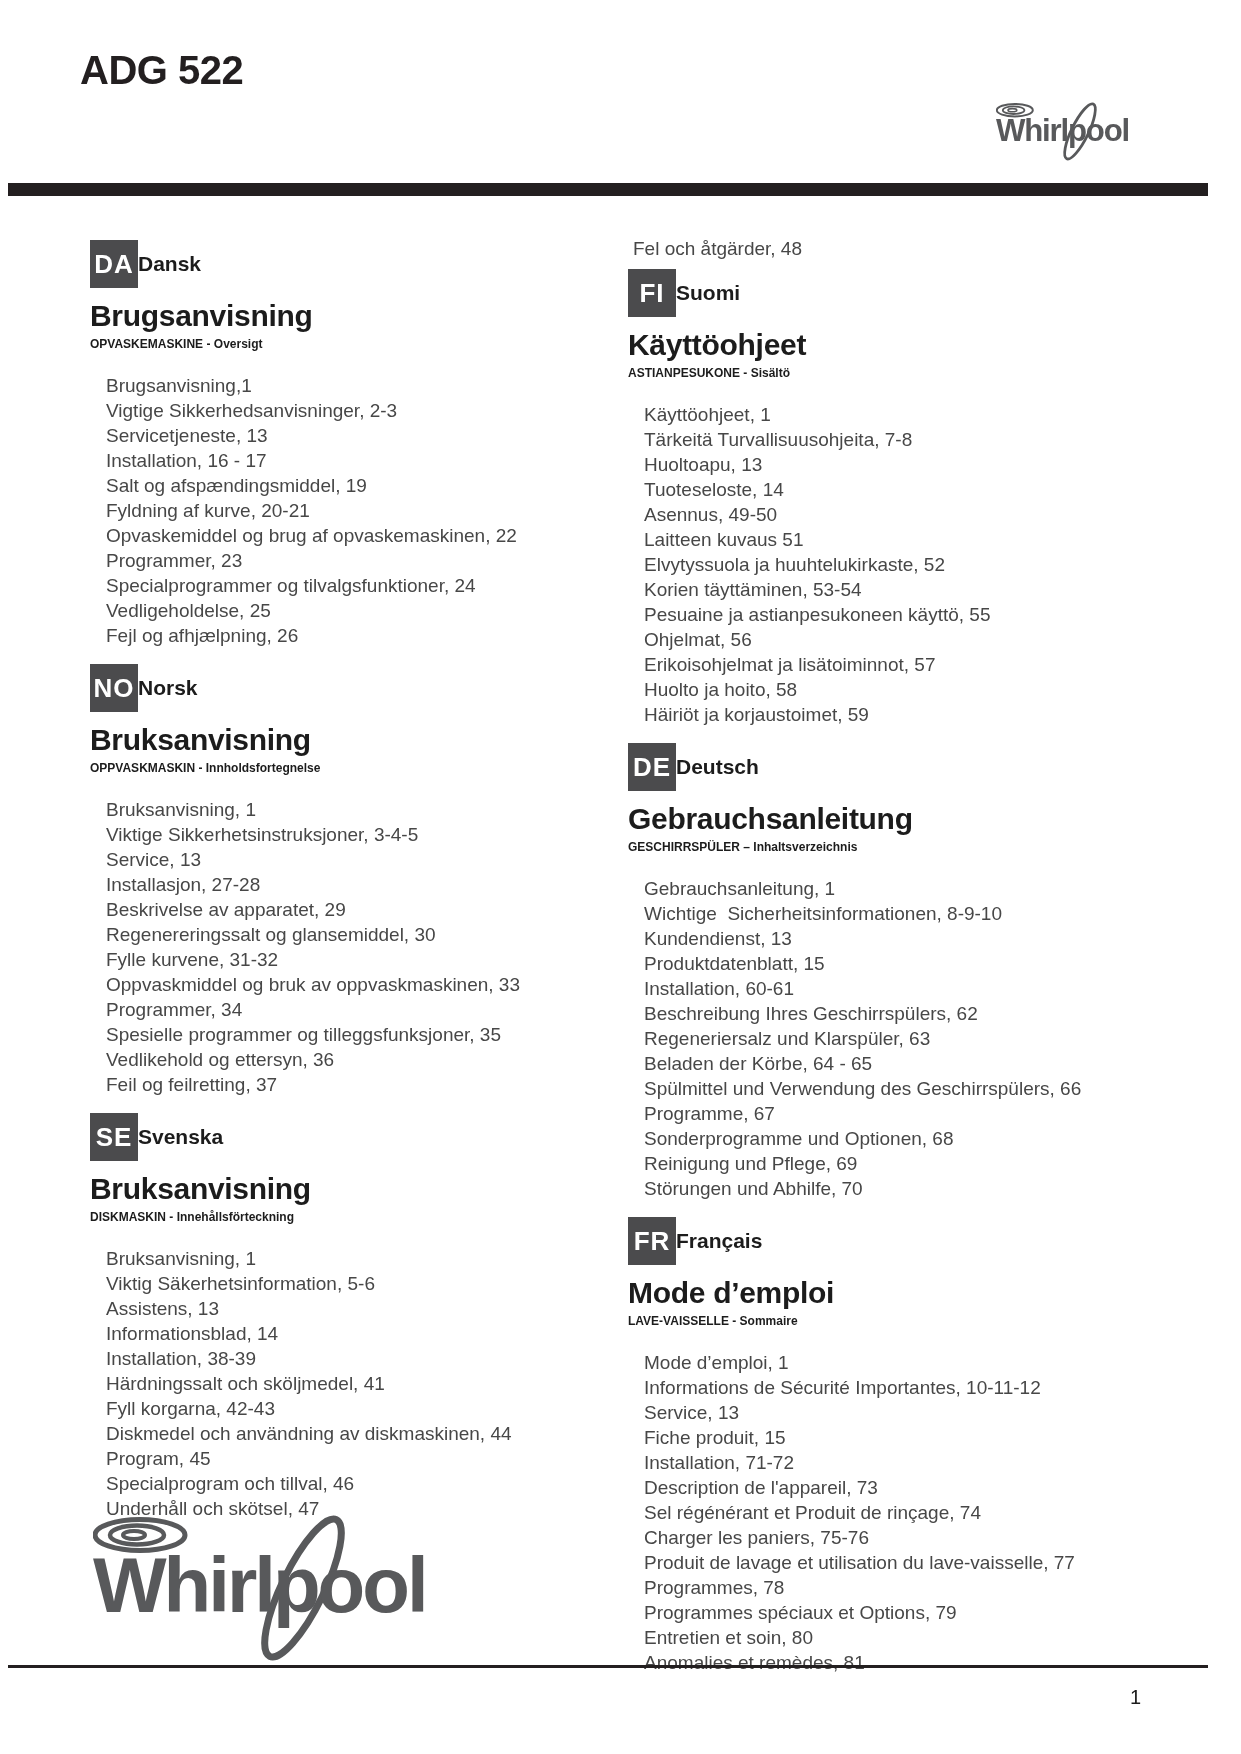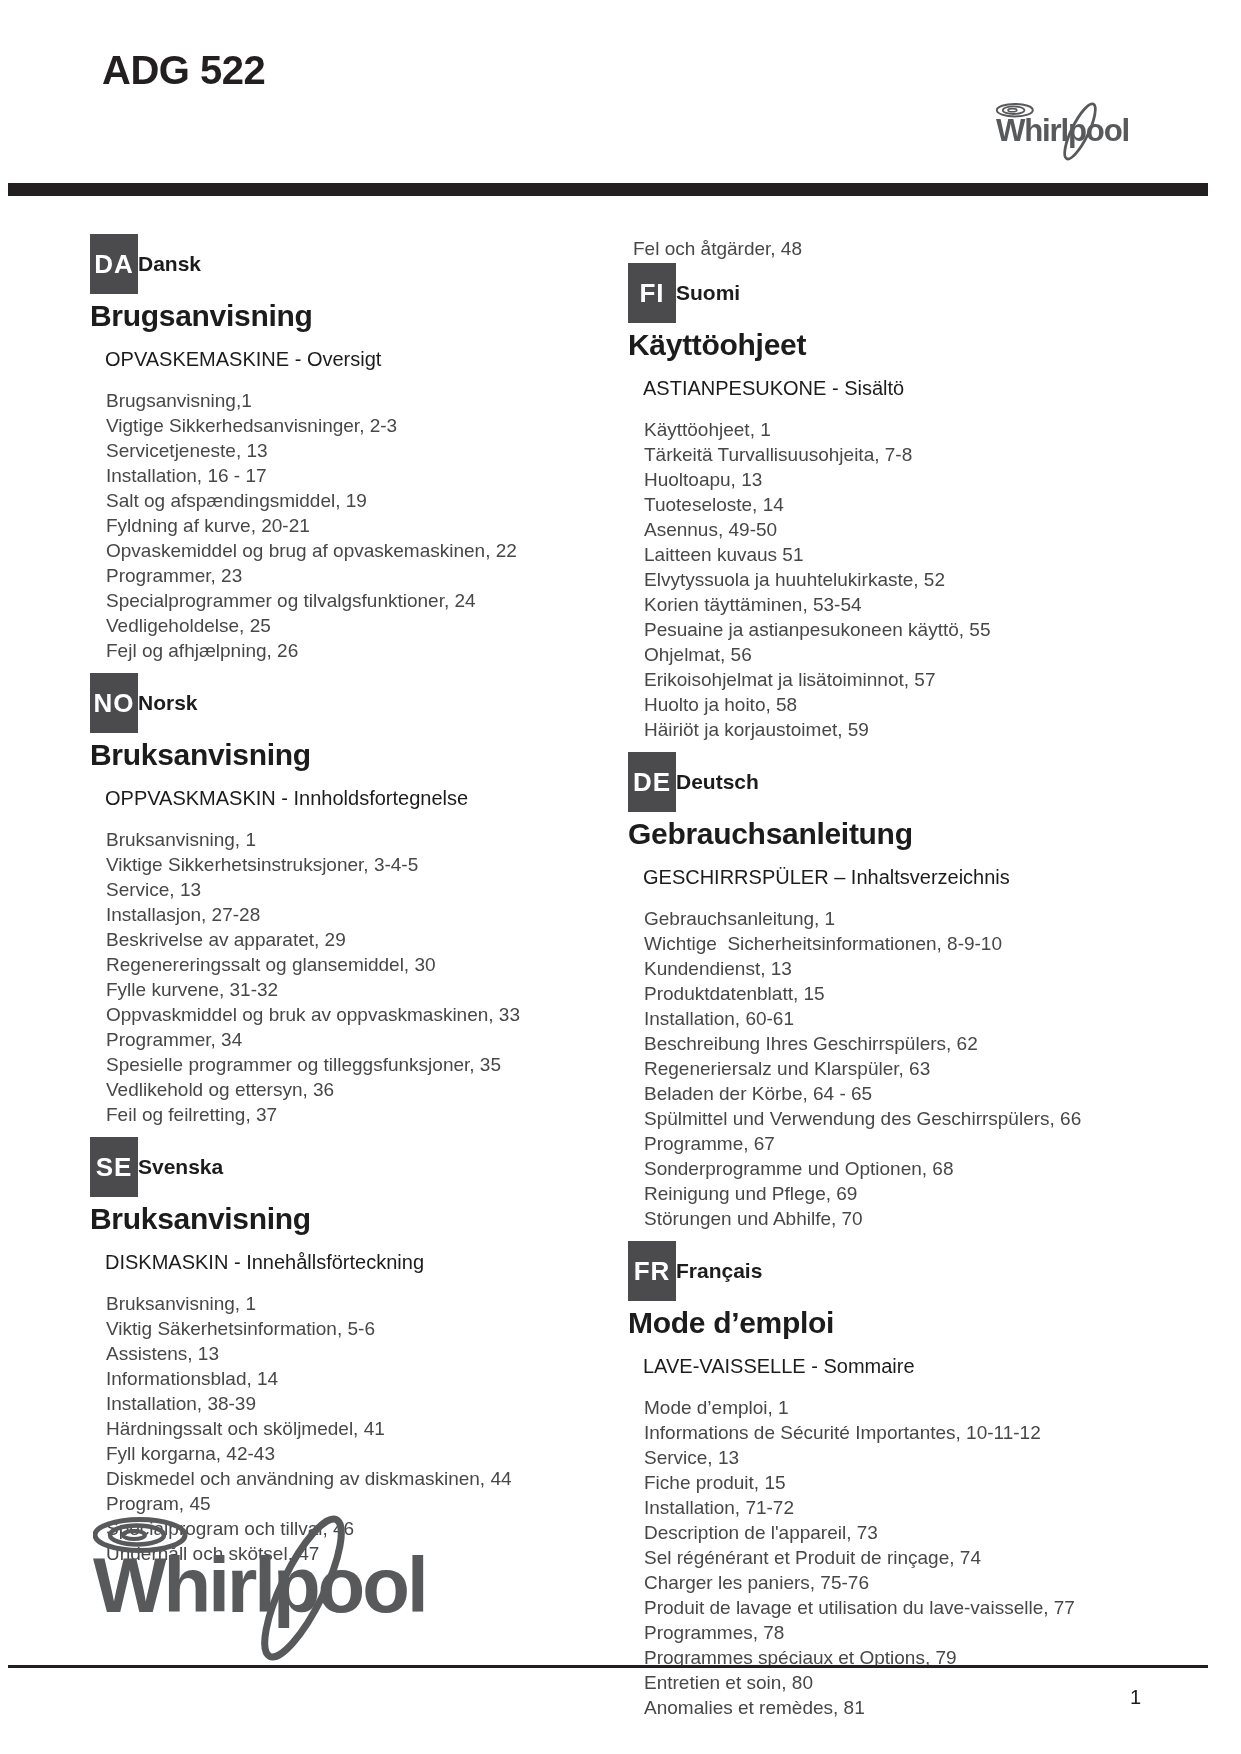--- a/index.html
+++ b/index.html
@@ -6,21 +6,21 @@
   .page {
     position:relative;
     width:1241px; height:1754px;
     margin:0 auto;
     background:#ffffff;
     font-family:"Liberation Sans","DejaVu Sans",sans-serif;
     color:var(--body-text,#474747);
     overflow:hidden;
   }
   .model-title {
-    position:absolute; left:102px; top:48px;
+    position:absolute; left:80px; top:48px;
     font-size:40px; font-weight:bold; letter-spacing:-0.5px;
     color:var(--bar,#231f20);
   }
   .top-bar {
     position:absolute; left:8px; top:183px; width:1200px; height:13px;
     background:var(--bar,#231f20);
   }
   .footer-rule {
     position:absolute; left:8px; top:1665px; width:1200px; height:3px;
     background:var(--bar,#231f20);
@@ -34,31 +34,31 @@
   #col-left  { left:90px;  width:480px; }
   #col-right { left:628px; width:590px; }
   .lead-item {
     font-size:19px; line-height:25px; margin:0 0 8px 5px;
     color:var(--body-text,#474747); white-space:pre-wrap;
   }
   
   .lang-section { margin:0; }
   .badge-row { display:flex; align-items:center; height:48px; margin:4px 0 13px 0; }
   .badge {
-    width:48px; height:60px; flex:0 0 48px;
+    width:48px; height:48px; flex:0 0 48px;
     background:var(--badge-bg,#4b4b4d); color:#ffffff;
     font-size:26px; font-weight:bold; letter-spacing:1px;
     display:flex; align-items:center; justify-content:center;
   }
   .lang-name { font-size:21px; font-weight:bold; color:var(--heading,#1c1c1c); }
   .sec-title {
     margin:0; font-size:30px; line-height:30px; font-weight:bold;
     letter-spacing:-0.3px; color:var(--heading,#1c1c1c);
   }
-  .sec-subtitle { margin:15px; font-size:20px; line-height:26px; font-weight:normal; color:var(--heading,#1c1c1c); }
+  .sec-subtitle { margin:0; font-size:12px; line-height:26px; font-weight:bold; color:var(--heading,#1c1c1c); }
   .toc-list { list-style:none; margin:16px; padding:0; }
   .toc-list li { font-size:19px; line-height:25px; color:var(--body-text,#474747); white-space:pre-wrap; }
   
   .wlogo { position:absolute; display:block; }
   .logo-top    { left:996px; top:81px;  width:156px; height:84px; }
   .logo-bottom { left:93px;  top:1462px; width:390px; height:210px; }
   .wlogo .stroke { fill:none; stroke:var(--logo,#58595b); }
   .wlogo-text {
     font-family:"Liberation Sans","DejaVu Sans",sans-serif;
     font-weight:bold; font-size:78px; letter-spacing:-3px;

